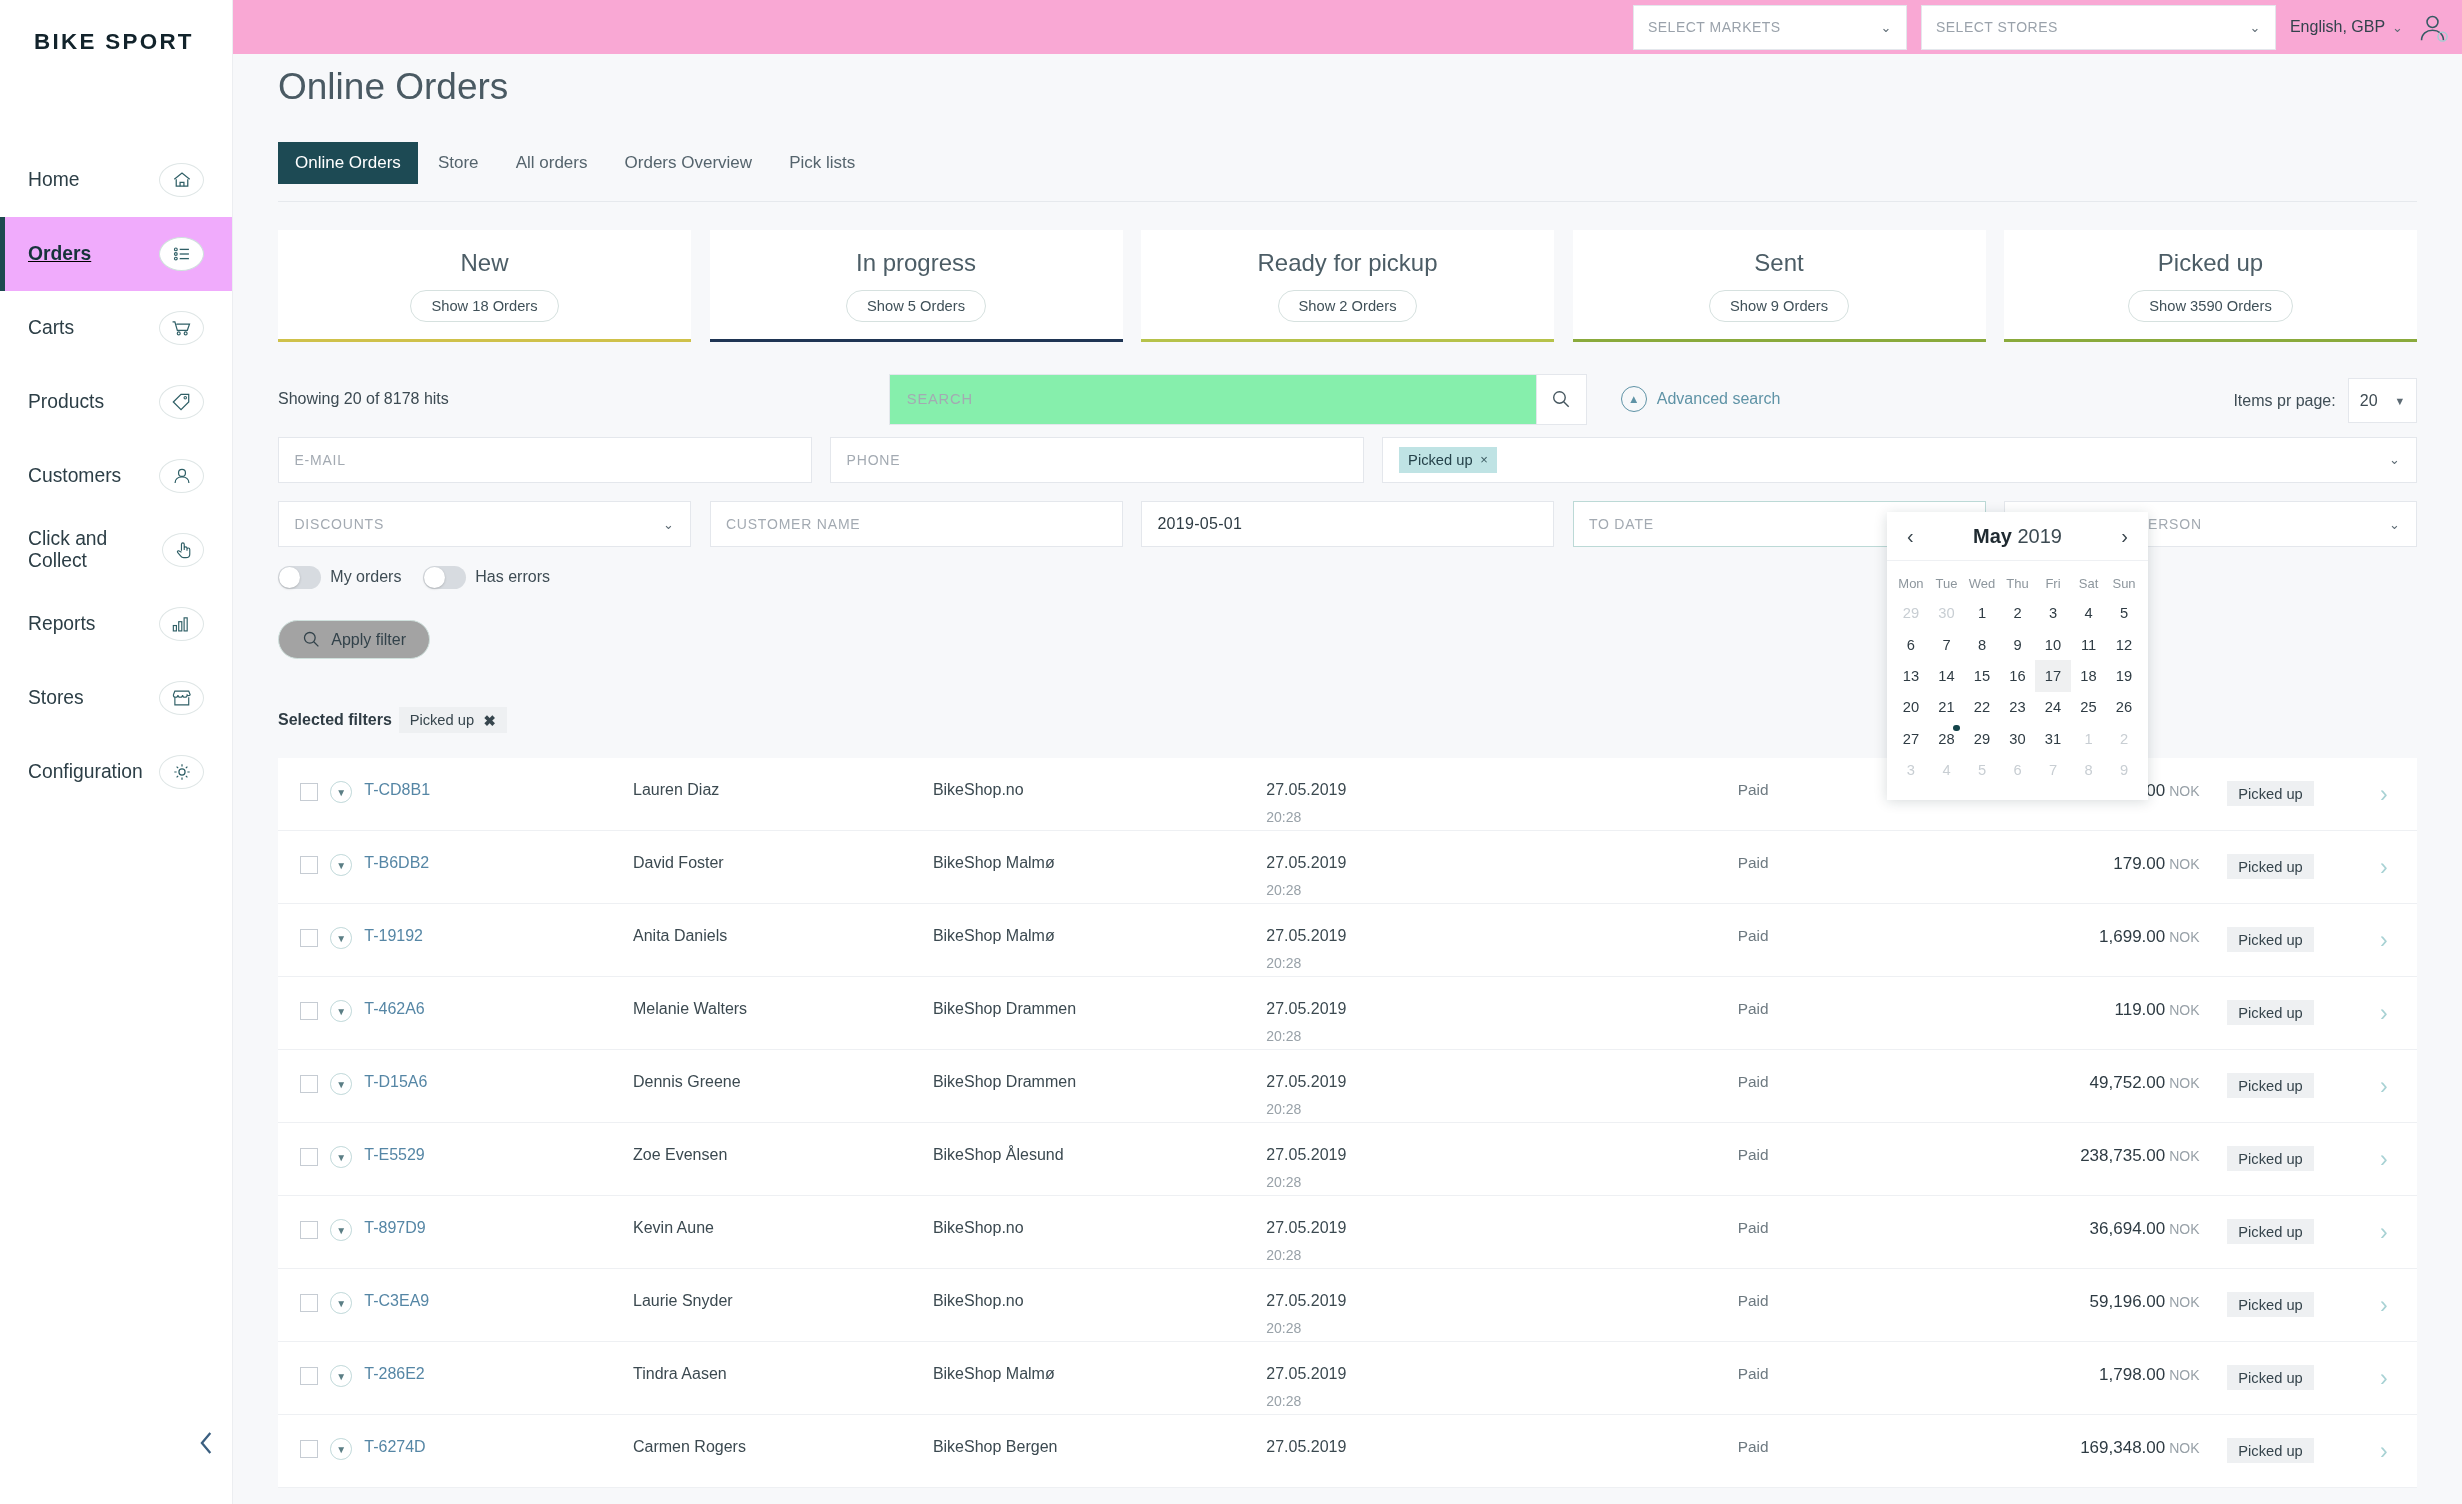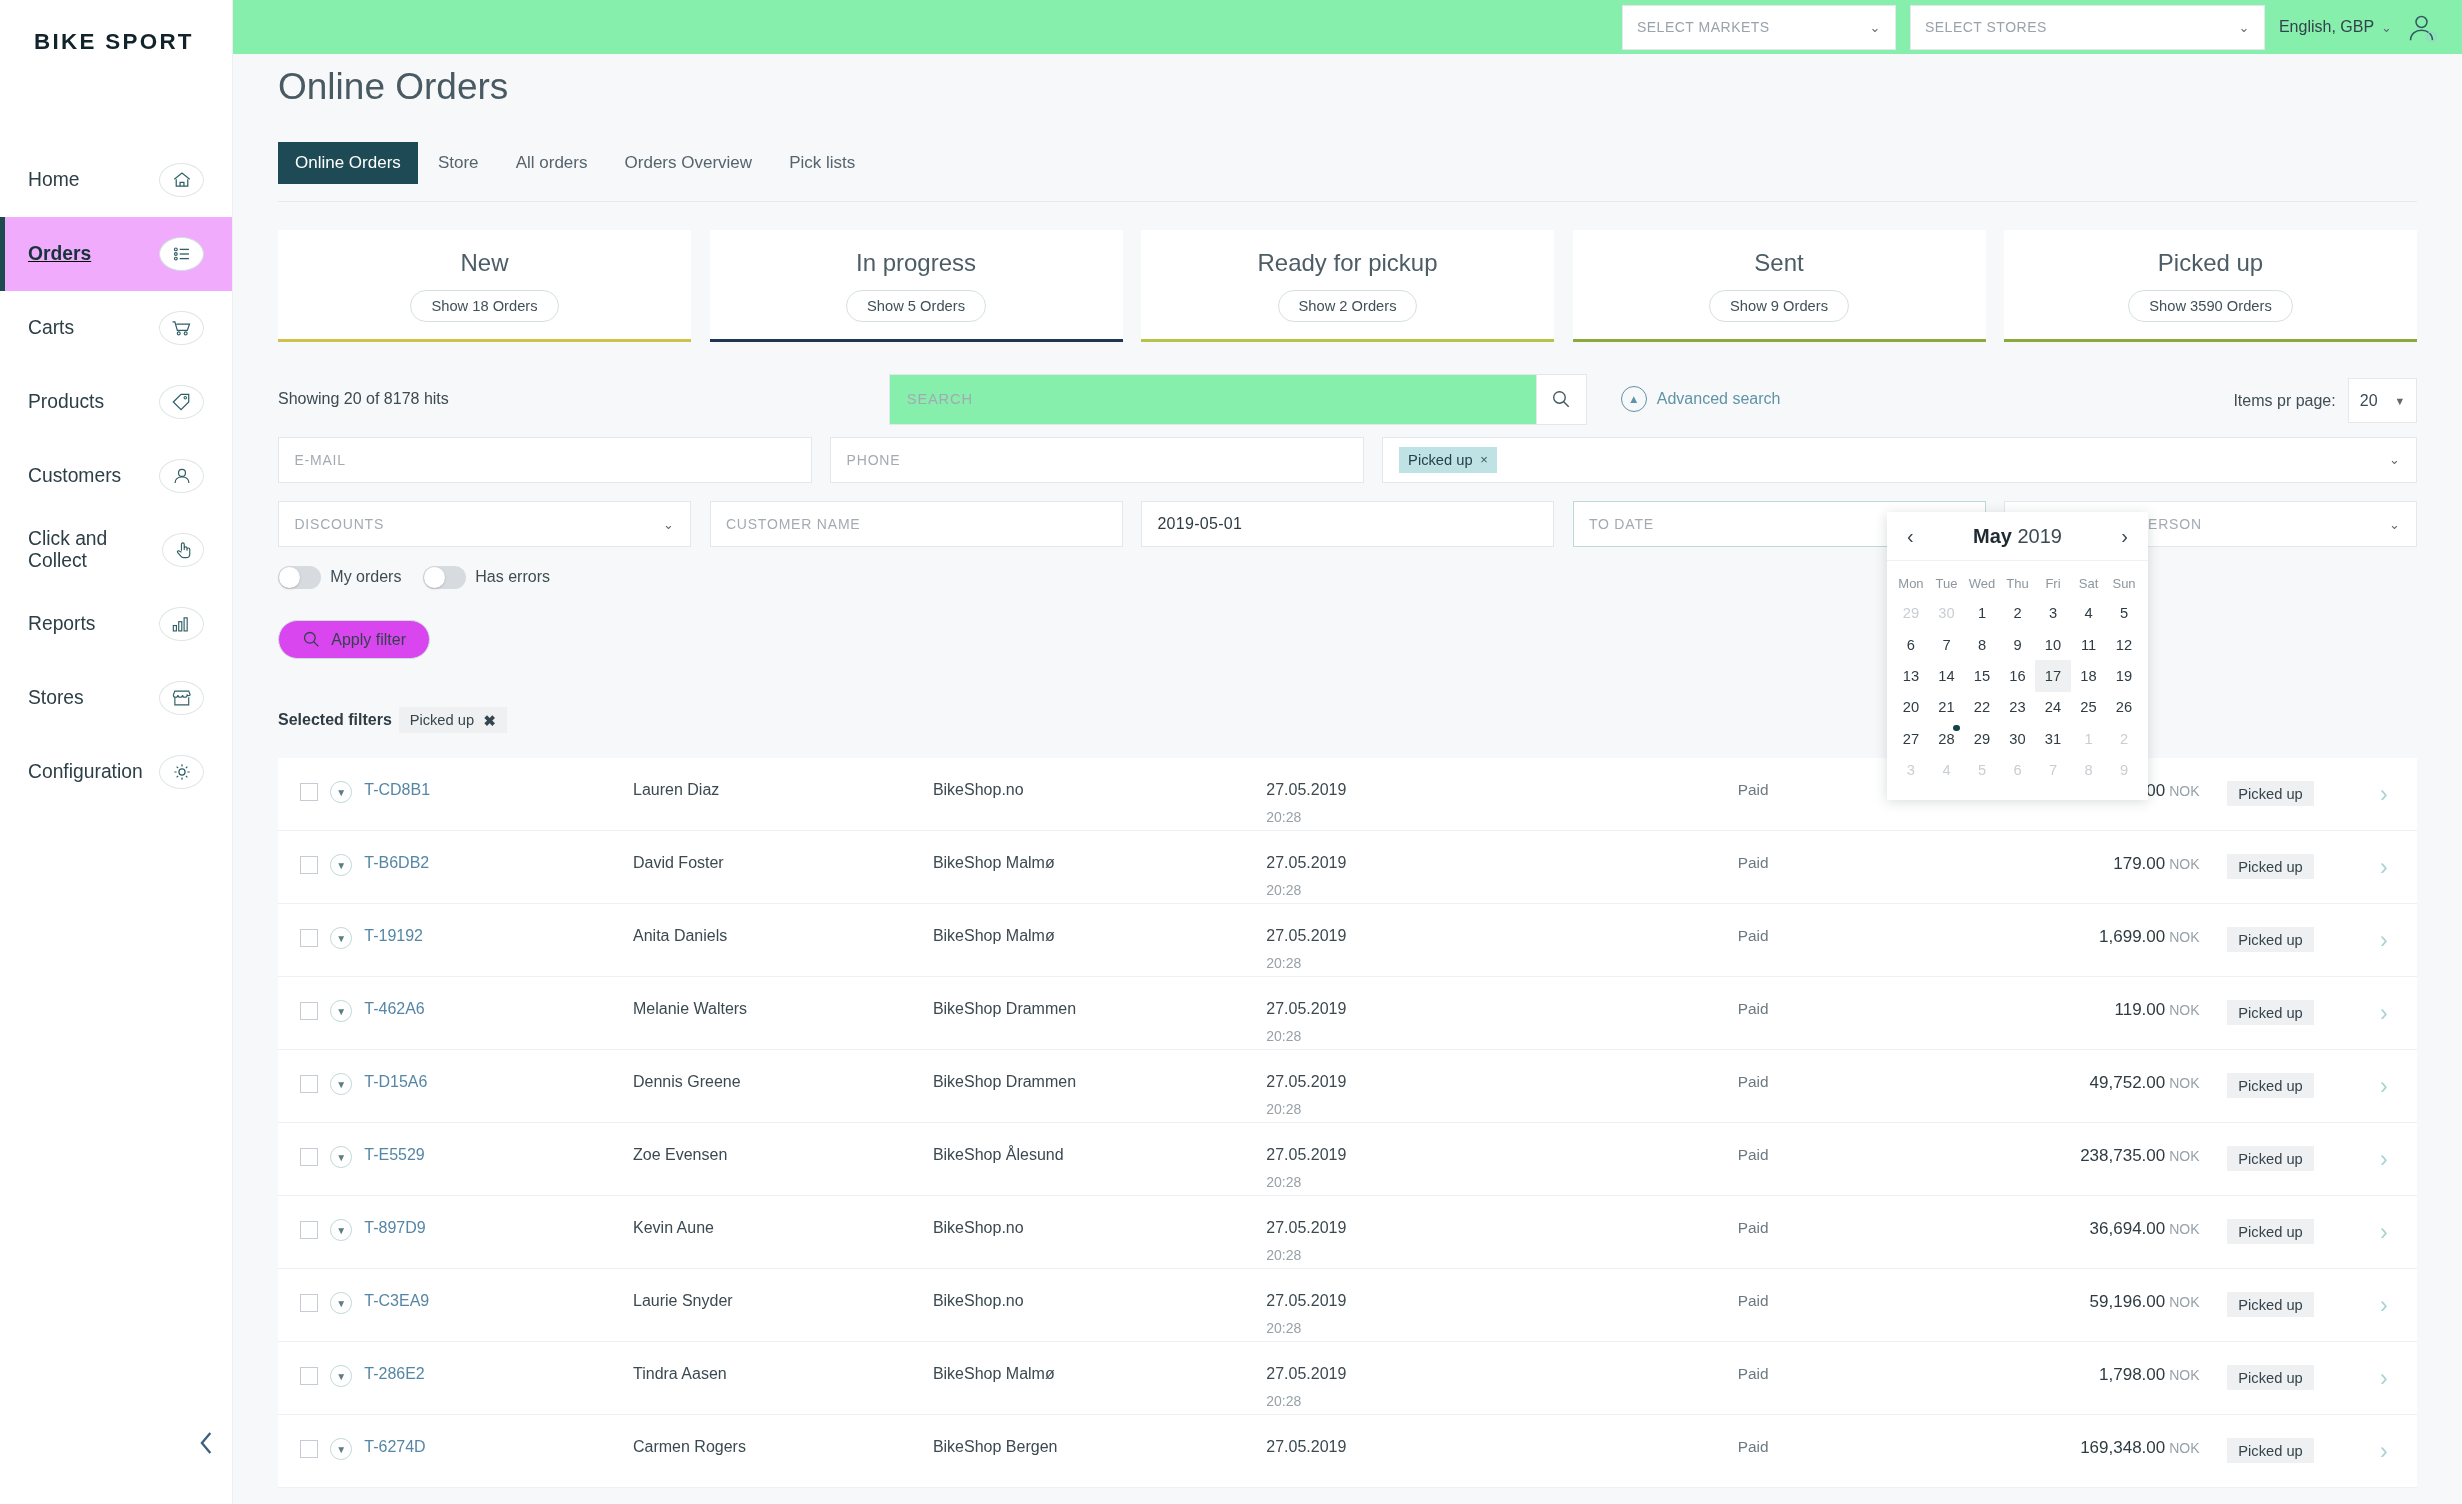--- a/index.html
+++ b/index.html
@@ -51,22 +51,22 @@
     width: 32px; height: 32px; display: flex;
     align-items: center; justify-content: center;
     cursor: pointer; color: #3b5f80;
   }
 
   
   .main { flex: 1; height: 1505px; position: relative; overflow: hidden; }
 
   .topbar {
     height: 54px; display: flex; align-items: center;
-    justify-content: flex-end; padding-right: 25px; gap: 14px;
-    background: #86efac;
+    justify-content: flex-end; padding-right: 14px; gap: 14px;
+    background: #f9a8d4;
   }
   .top-select {
     width: 274px; height: 45px; background: #fff;
     border: 0.8px solid #e4e7ec; display: flex; align-items: center;
     justify-content: space-between; padding: 0 14px;
     font-size: 14px; color: #9aa2ab; letter-spacing: 0.5px;
     cursor: pointer;
   }
   .chev { font-size: 13px; color: #5d6b74; }
   .lang {
@@ -175,21 +175,21 @@
   }
   .toggle::after {
     content: ""; position: absolute; left: 0.8px; top: 0.8px;
     width: 21.6px; height: 21.6px; border-radius: 50%; background: #fff;
     box-shadow: 0 0.8px 2.3px rgba(0,0,0,.22);
   }
   .toggle-label { font-size: 16px; color: #3e4c54; margin-left: -12.3px; }
 
   .apply-btn {
     margin-top: 31px; display: inline-flex; align-items: center; gap: 10.8px;
-    border: 0.8px solid #cfe0dc; border-radius: 20px; background: #d946ef;
+    border: 0.8px solid #cfe0dc; border-radius: 20px; background: #a3a3a3;
     padding: 9.3px 23px; font-size: 16px; color: #32424a; cursor: pointer;
   }
 
   .sel-filters {
     display: flex; align-items: center; gap: 7px;
     margin: 48px 0 0 45px; font-size: 16px; color: #2f3c44; font-weight: bold;
   }
   .sel-chip {
     background: #eef0f2; padding: 4.6px 10.8px; font-size: 14.7px;
     color: #36454d; font-weight: normal; display: inline-flex;

